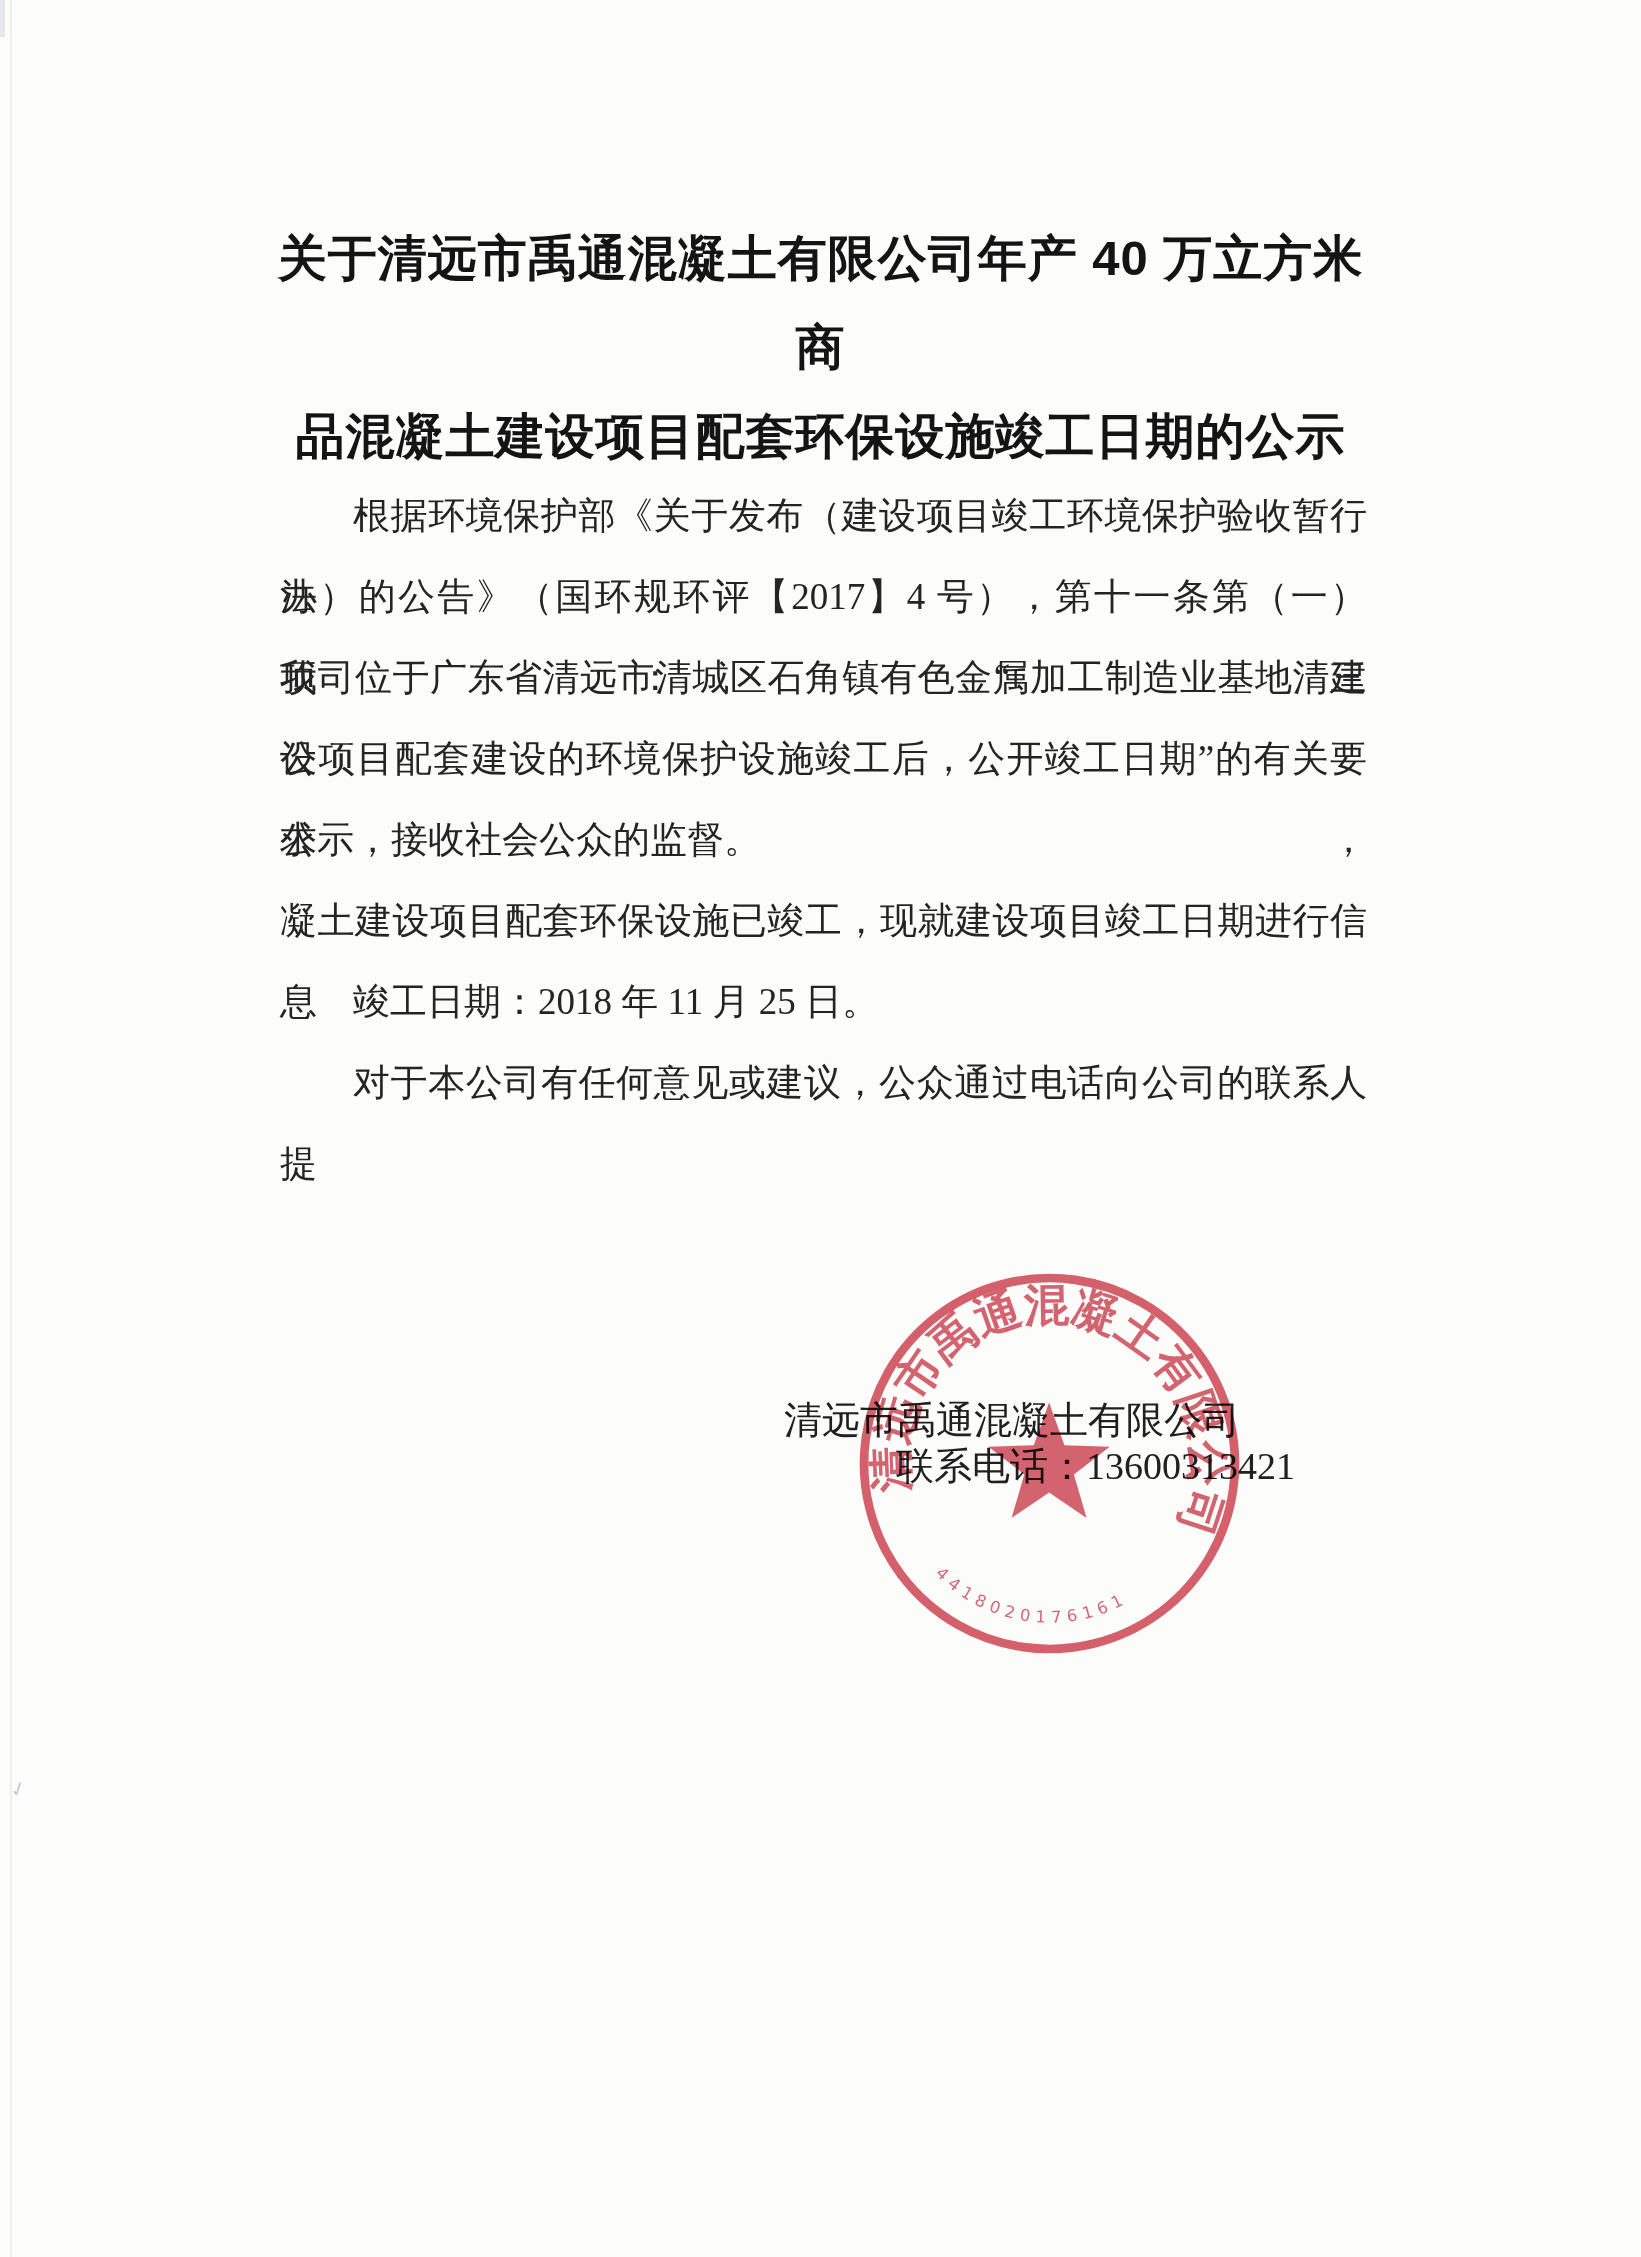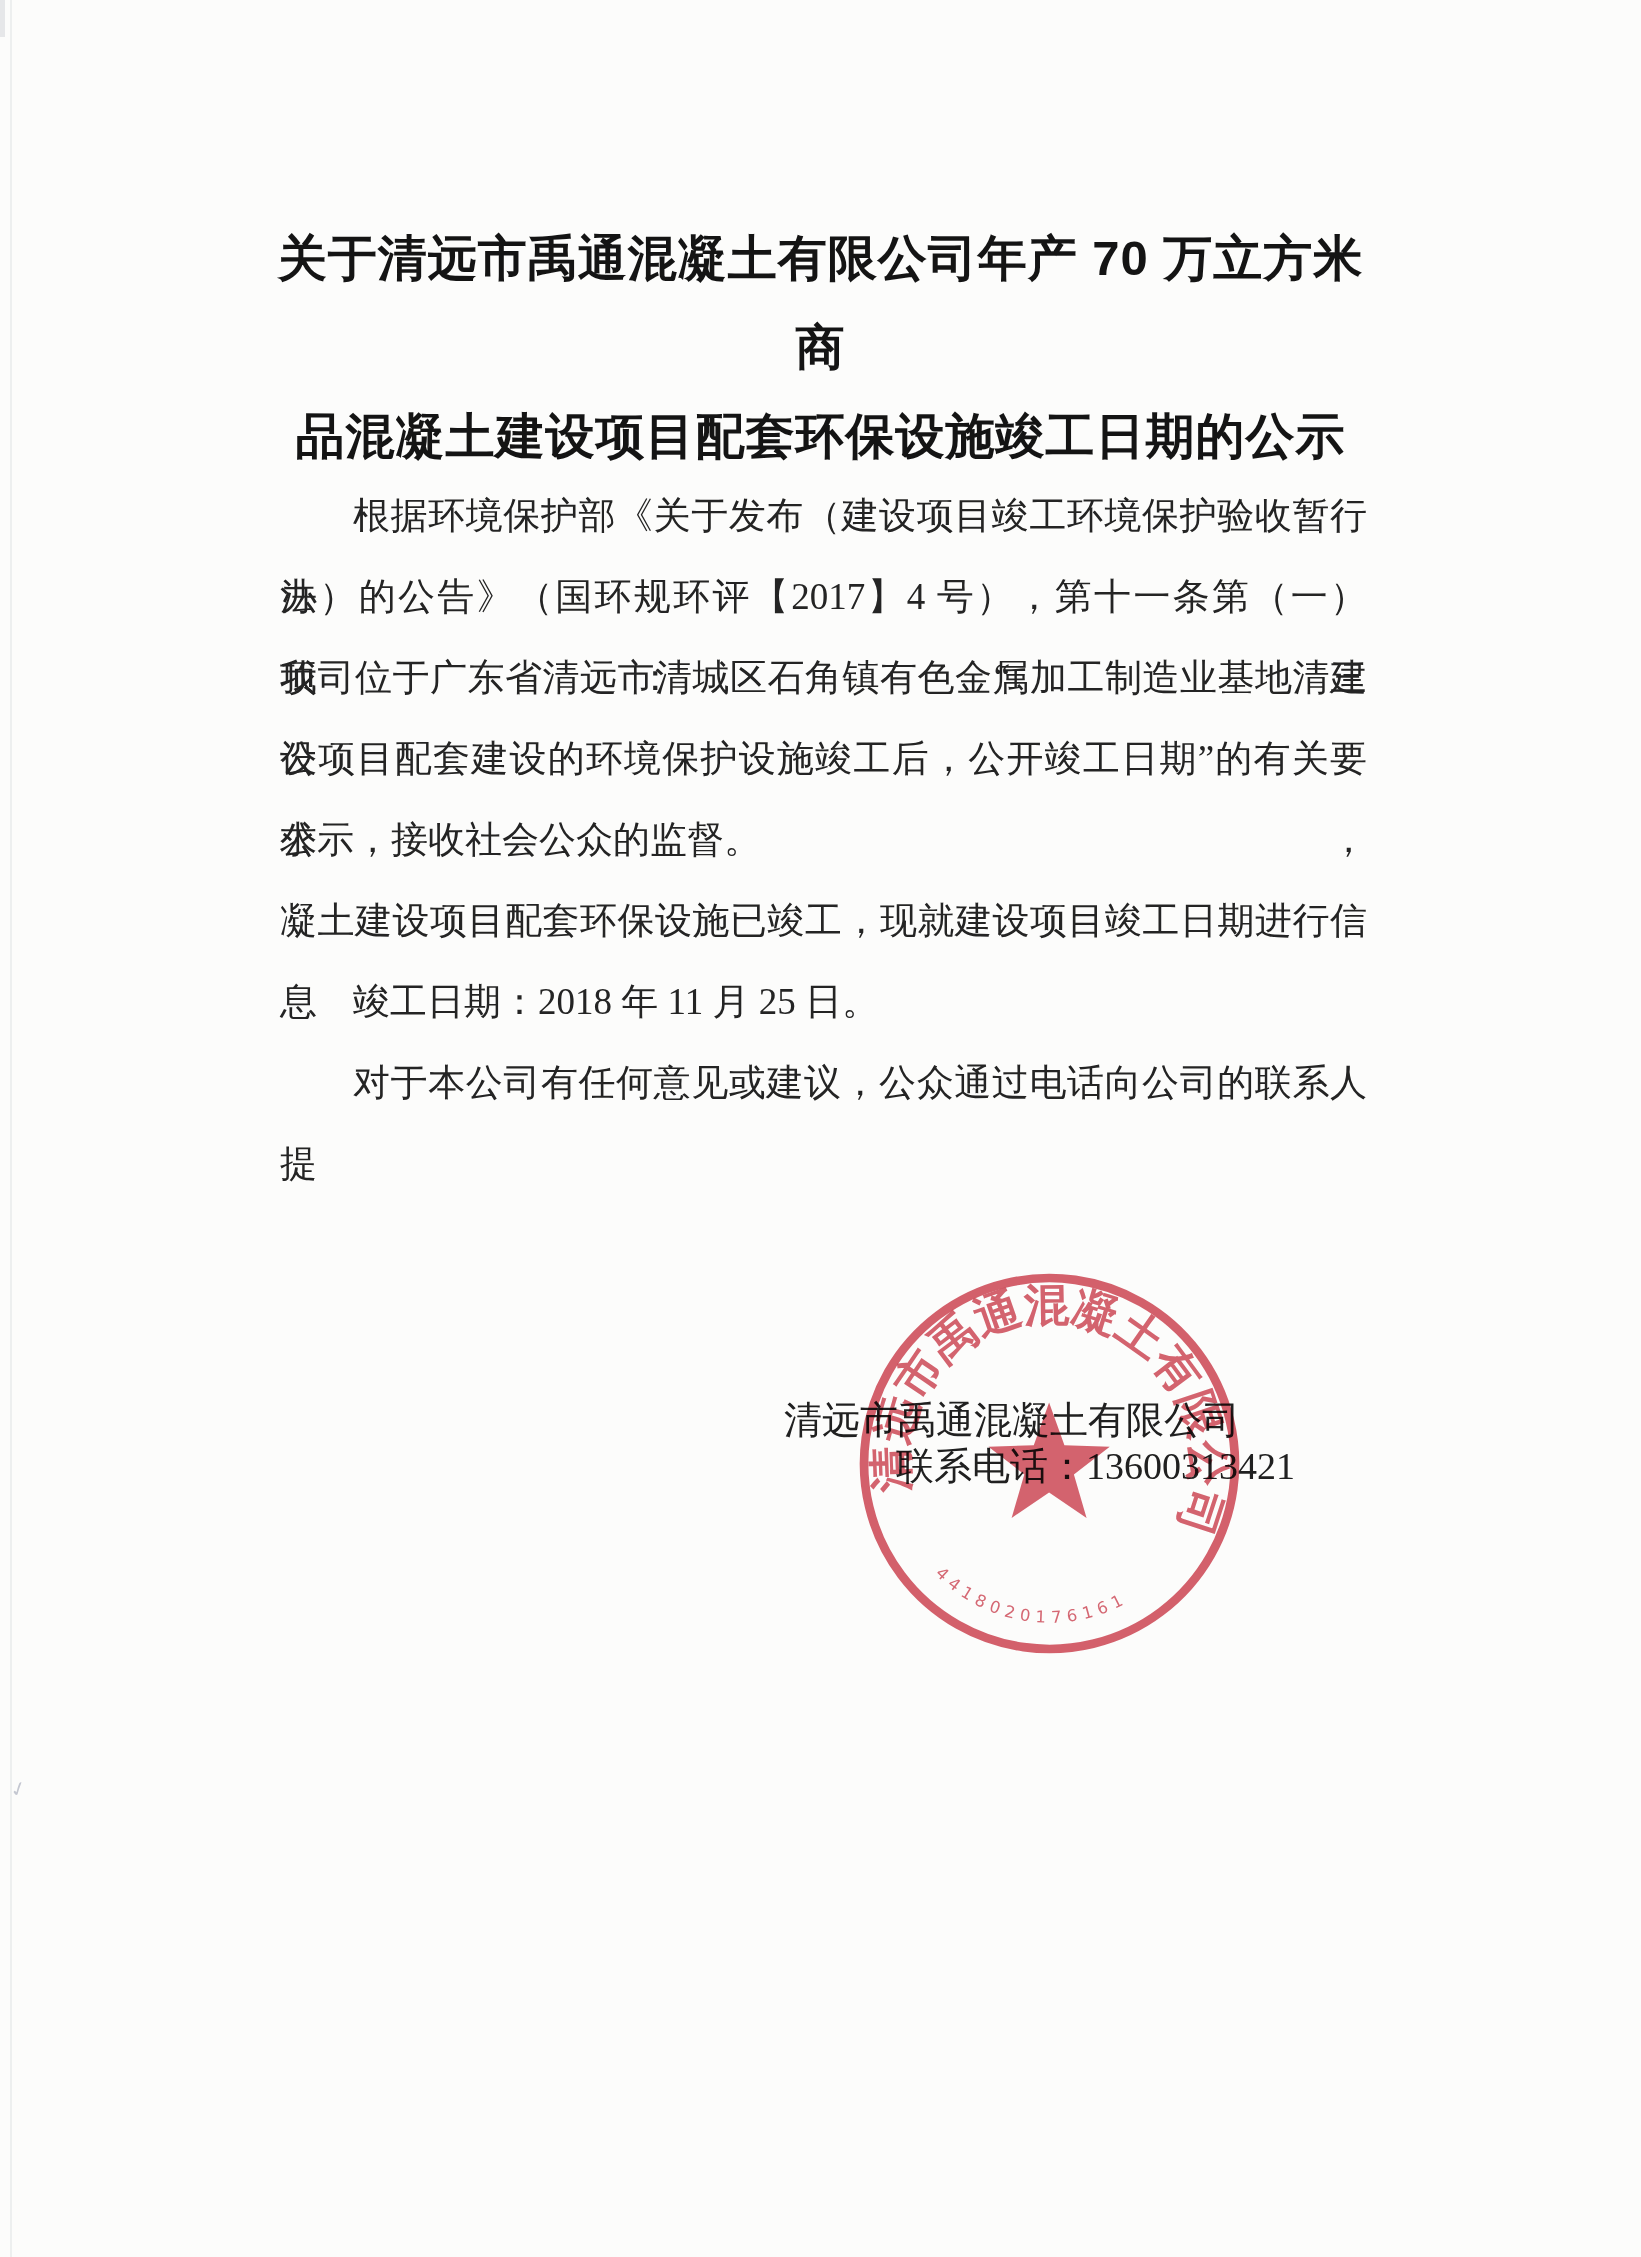--- a/index.html
+++ b/index.html
@@ -74,21 +74,21 @@
 </head>
 <body>
 
 <div class="page">
 
   <div class="scan-edge"></div>
   <div class="corner-smudge"></div>
   <div class="pencil-mark">✓</div>
 
   <div class="title">
-    <div>关于清远市禹通混凝土有限公司年产 70 万立方米商</div>
+    <div>关于清远市禹通混凝土有限公司年产 40 万立方米商</div>
     <div>品混凝土建设项目配套环保设施竣工日期的公示</div>
   </div>
 
   <div class="body-text">
     <div class="line indent">根据环境保护部《关于发布（建设项目竣工环境保护验收暂行办</div>
     <div class="line">法）的公告》（国环规环评【2017】4 号），第十一条第（一）项：“建</div>
     <div class="line">我司位于广东省清远市清城区石角镇有色金属加工制造业基地清三公</div>
     <div class="line">设项目配套建设的环境保护设施竣工后，公开竣工日期”的有关要求，</div>
     <div class="line end">公示，接收社会公众的监督。</div>
     <div class="line">凝土建设项目配套环保设施已竣工，现就建设项目竣工日期进行信息</div>

